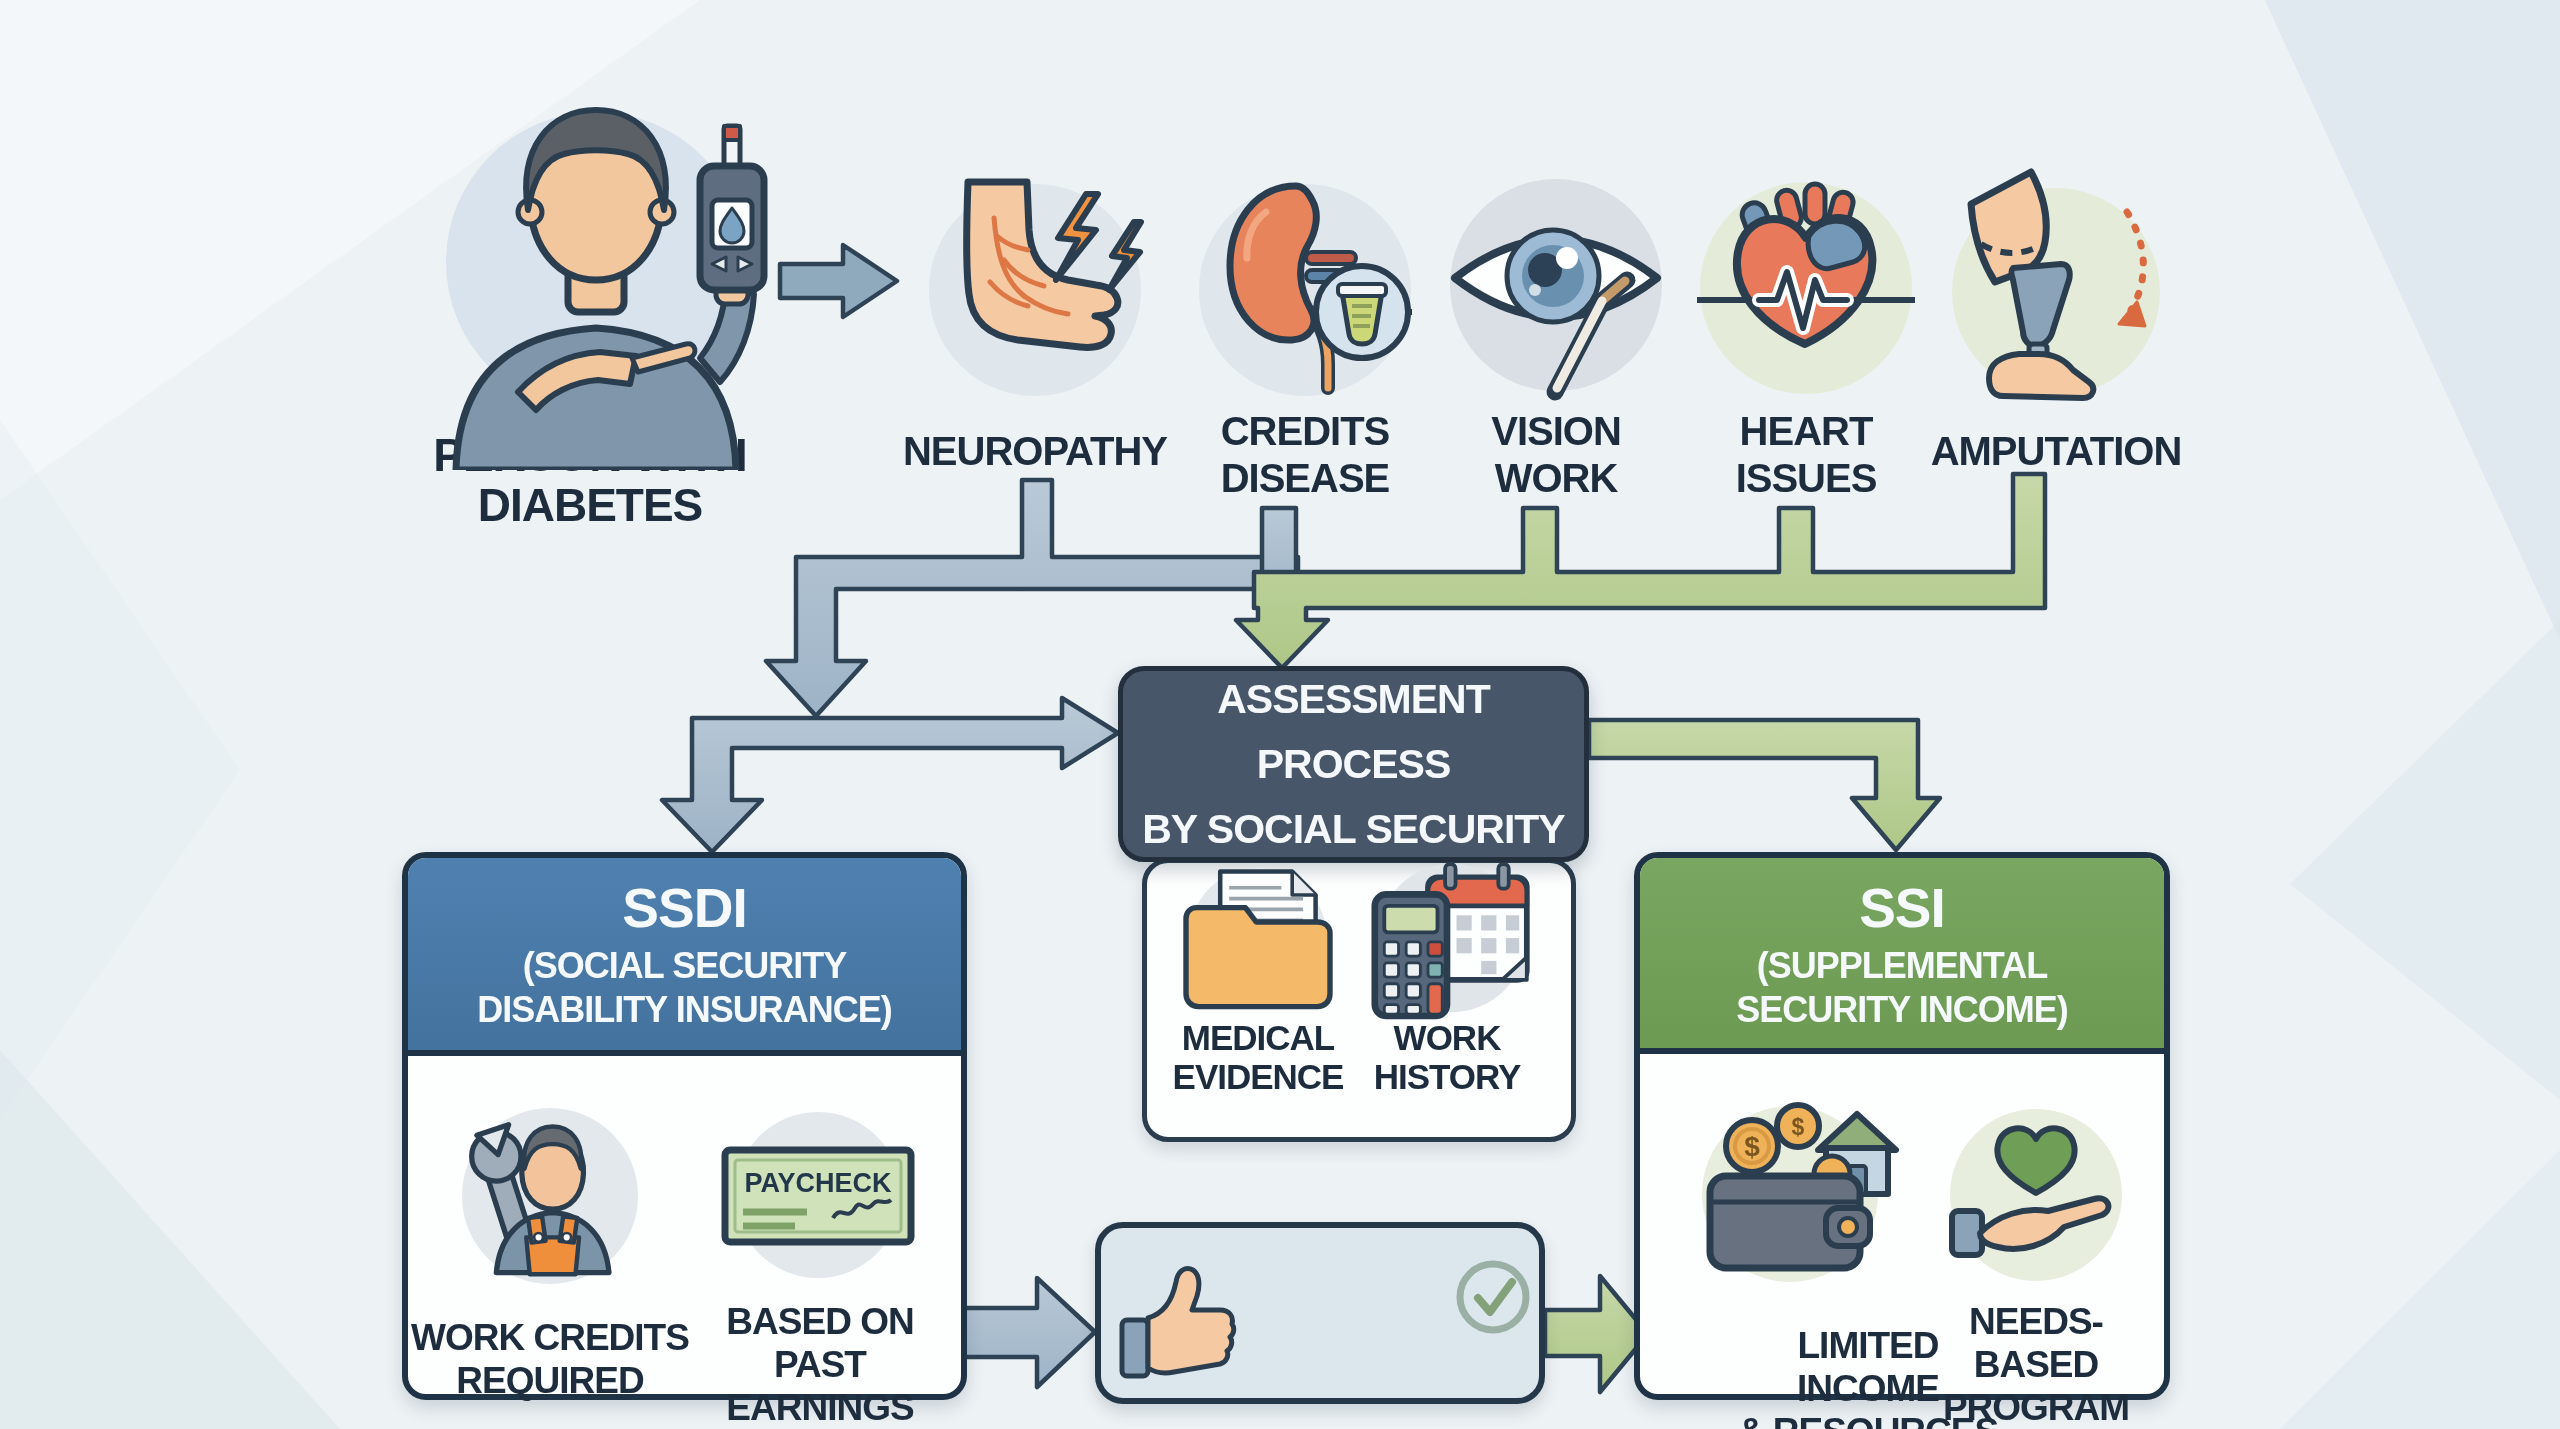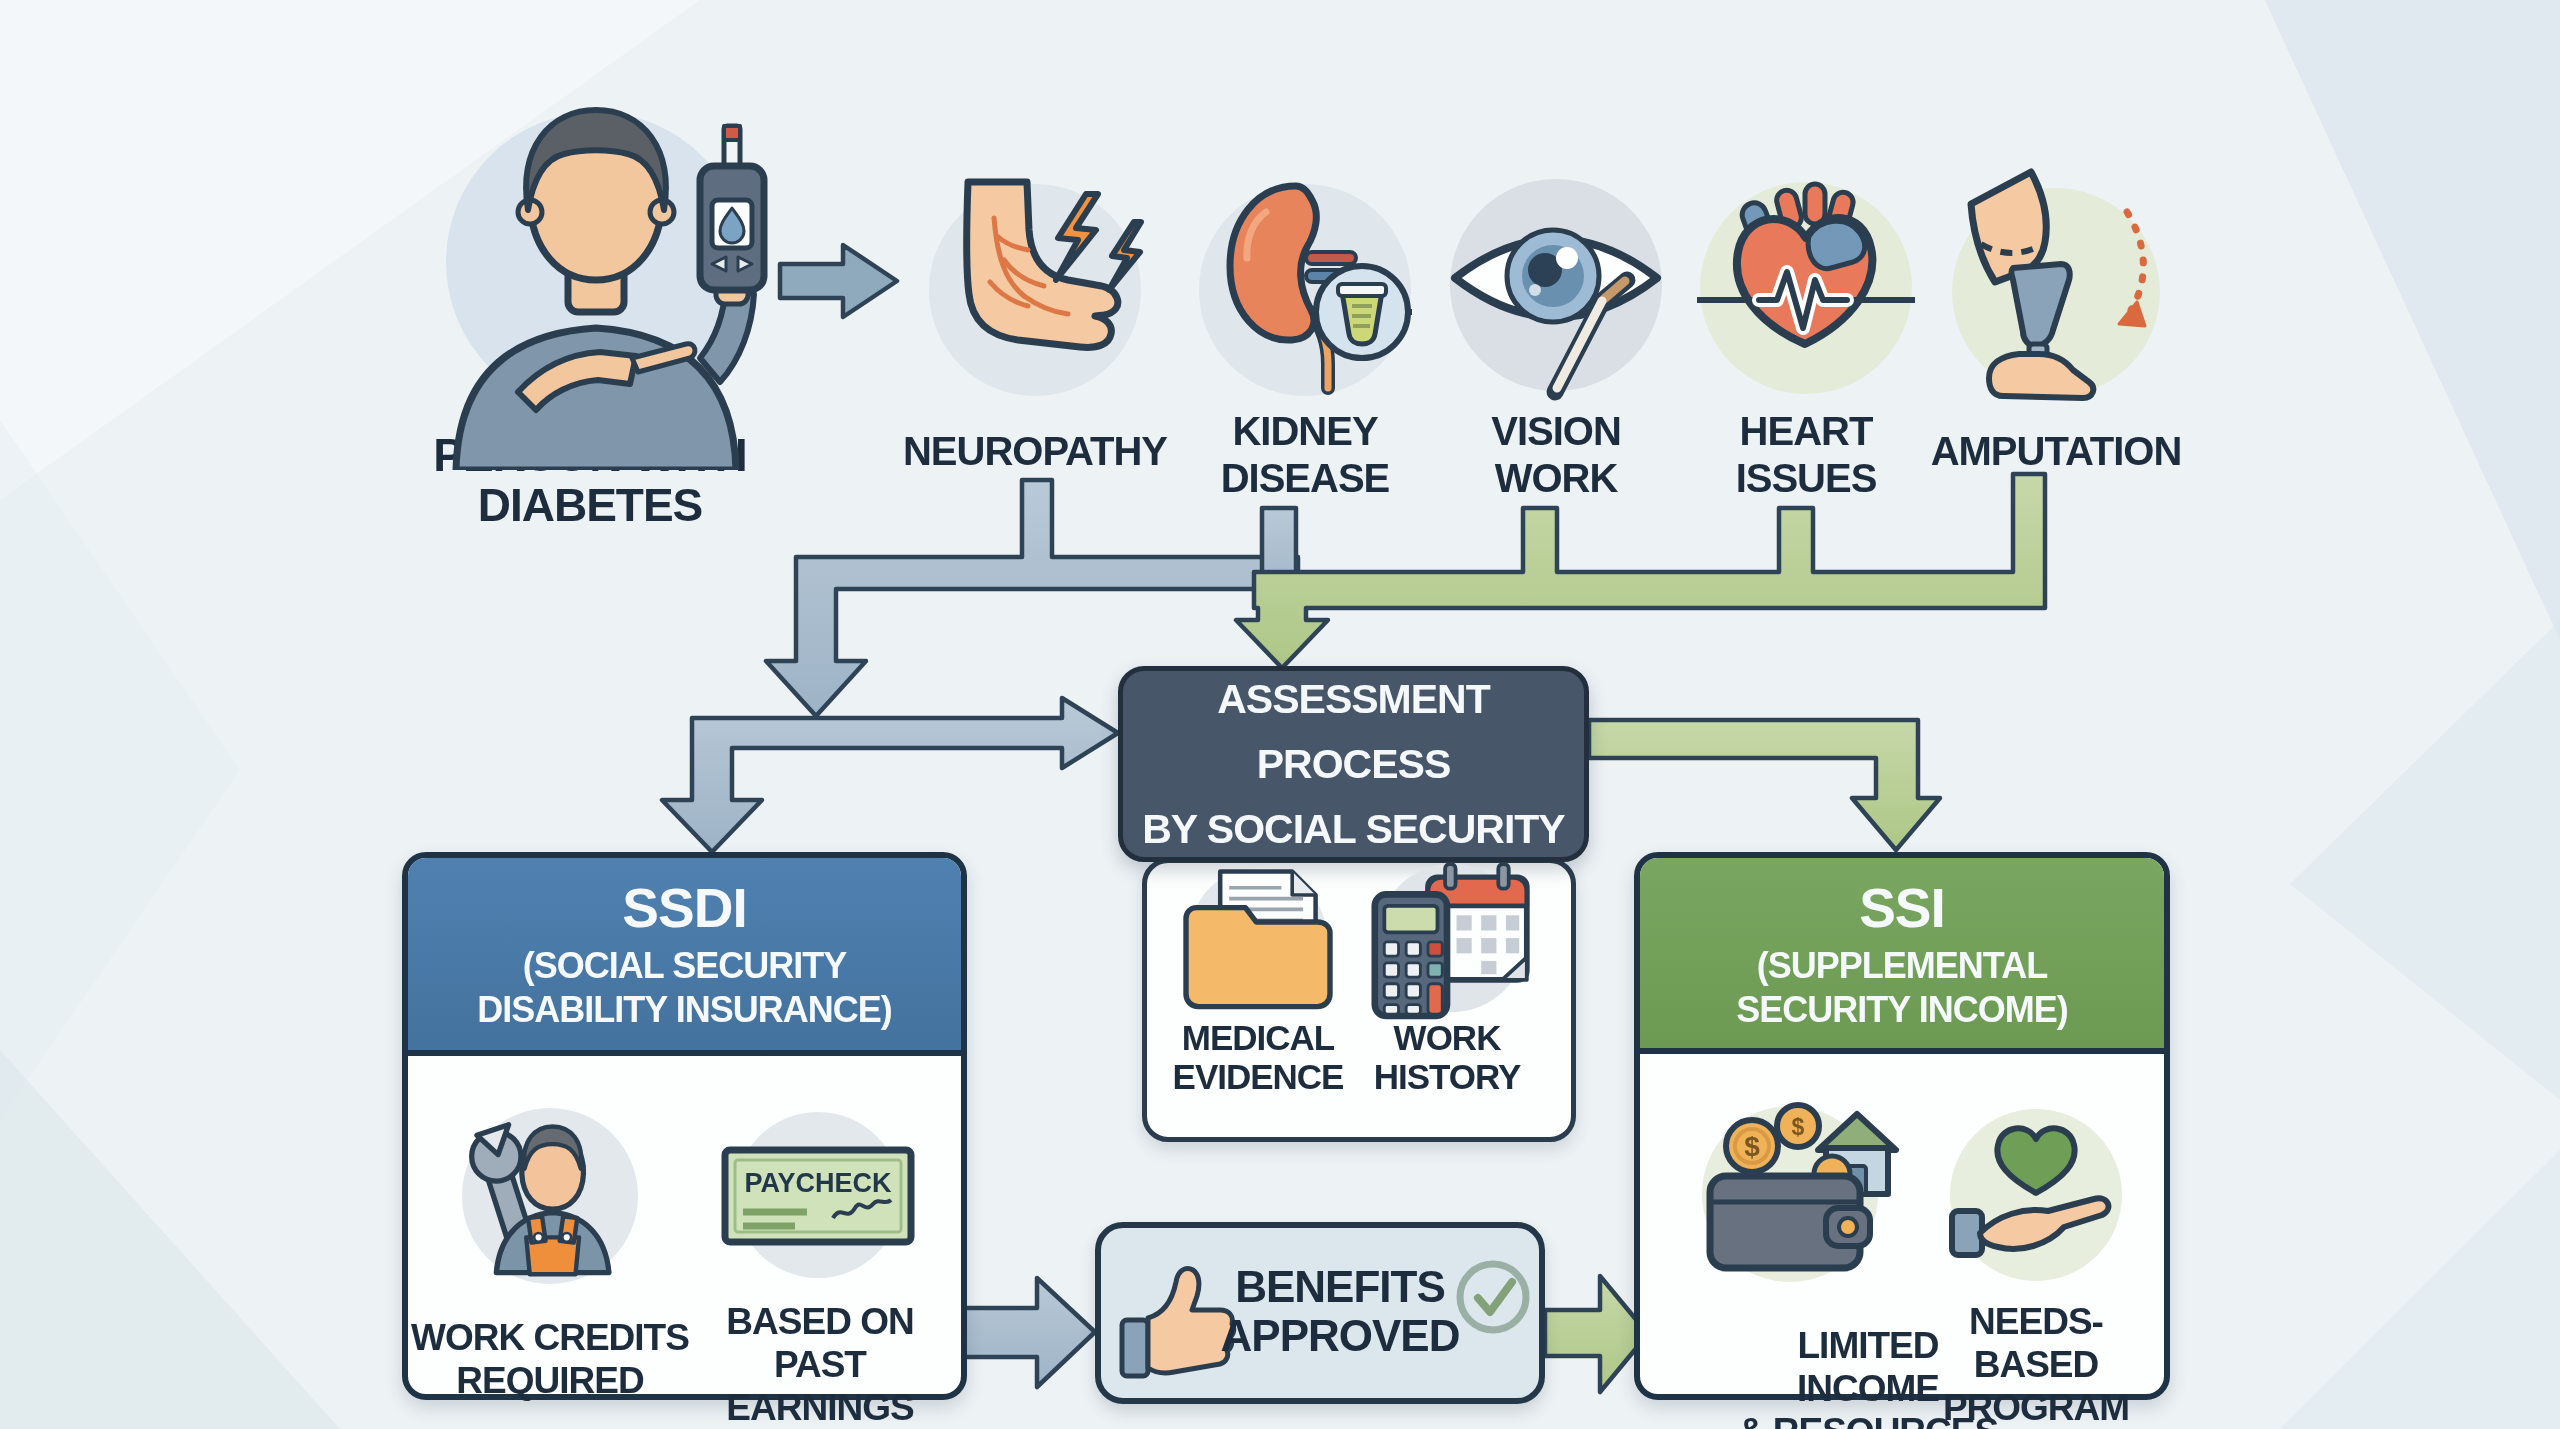--- a/index.html
+++ b/index.html
@@ -167,21 +167,21 @@
       <path d="M58 218 C58 204 70 196 88 194 L108 194 C124 194 134 200 142 210 L158 222 C166 228 162 238 152 238 L72 236 C62 236 58 228 58 218 Z" fill="#f5c9a2" stroke-width="6"></path>
       <path d="M196 52 C216 84 218 120 200 150" fill="none" stroke="#d9693f" stroke-width="7" stroke-dasharray="3 14" stroke-linecap="round"></path>
       <path d="M206 142 L188 164 L214 166 Z" fill="#d9693f" stroke="#d9693f" stroke-width="3"></path>
     </g>
   </svg>
 
   <div class="lbl comp-label" style="left:905px;top:428px;">
     <span>NEUROPATHY</span>
   </div>
   <div class="lbl comp-label" style="left:1175px;top:408px;">
-    <span>KIDNEY</span>
+    <span>CREDITS</span>
     <span>DISEASE</span>
   </div>
   <div class="lbl comp-label" style="left:1426px;top:408px;">
     <span>VISION</span>
     <span>WORK</span>
   </div>
   <div class="lbl comp-label" style="left:1676px;top:408px;">
     <span>HEART</span>
     <span>ISSUES</span>
   </div>
@@ -336,22 +336,18 @@
     <span>PROGRAM</span>
   </div>
 
   <div class="benefits-box" style="left:1095px;top:1222px;width:450px;height:182px;"></div>
   <svg class="abs z7" style="left:1112px;top:1236px" width="130" height="150" viewBox="0 0 130 150">
     <g stroke="#2b3e50" stroke-linejoin="round">
       <rect x="10" y="84" width="26" height="56" rx="5" fill="#8ba3b8" stroke-width="5"></rect>
       <path d="M36 132 L36 82 C50 78 60 66 64 46 C66 34 74 30 81 34 C88 39 88 50 85 60 L80 74 L108 74 C117 74 122 80 120 88 C123 92 122 98 118 101 C121 105 120 112 115 115 C117 119 115 126 108 128 L62 136 C52 138 42 136 36 132 Z" fill="#f5c9a2" stroke-width="5"></path>
     </g>
   </svg>
-  <div class="lbl benefits-label z7" style="left:1230px;top:1262px;width:220px;">
-    <span>BENEFITS</span>
-    <span>APPROVED</span>
-  </div>
   <svg class="abs z7" style="left:1448px;top:1252px" width="90" height="90" viewBox="0 0 90 90">
     <circle cx="45" cy="45" r="33" fill="none" stroke="#9ab0a4" stroke-width="7"></circle>
     <path d="M30 46 L42 60 L64 30" fill="none" stroke="#84a27a" stroke-width="8" stroke-linecap="round" stroke-linejoin="round"></path>
   </svg>
 
 </div>
 
 </body></html>

